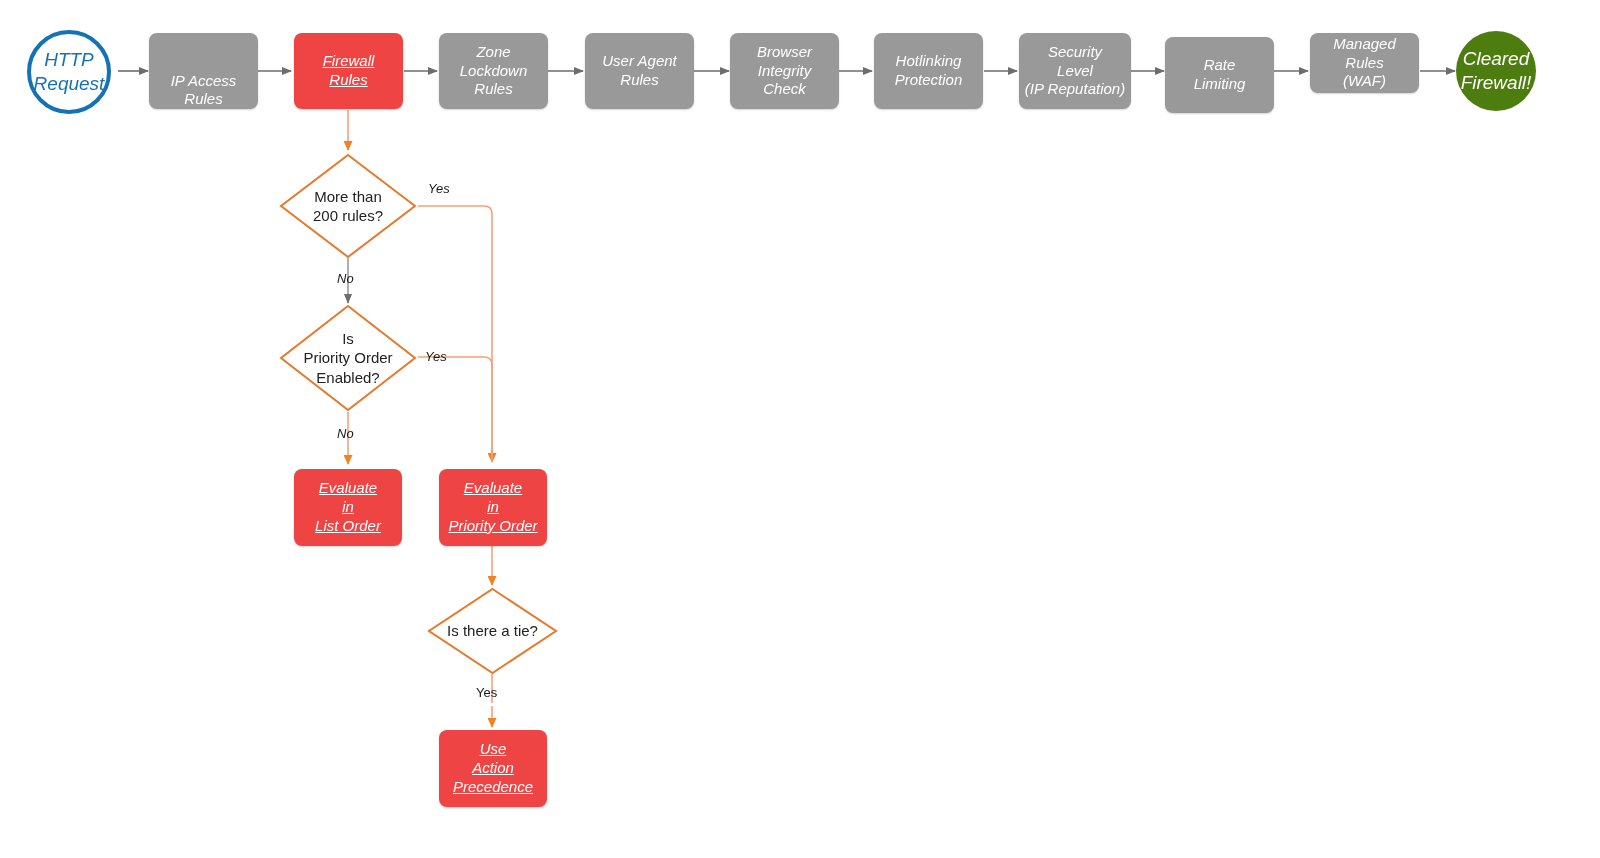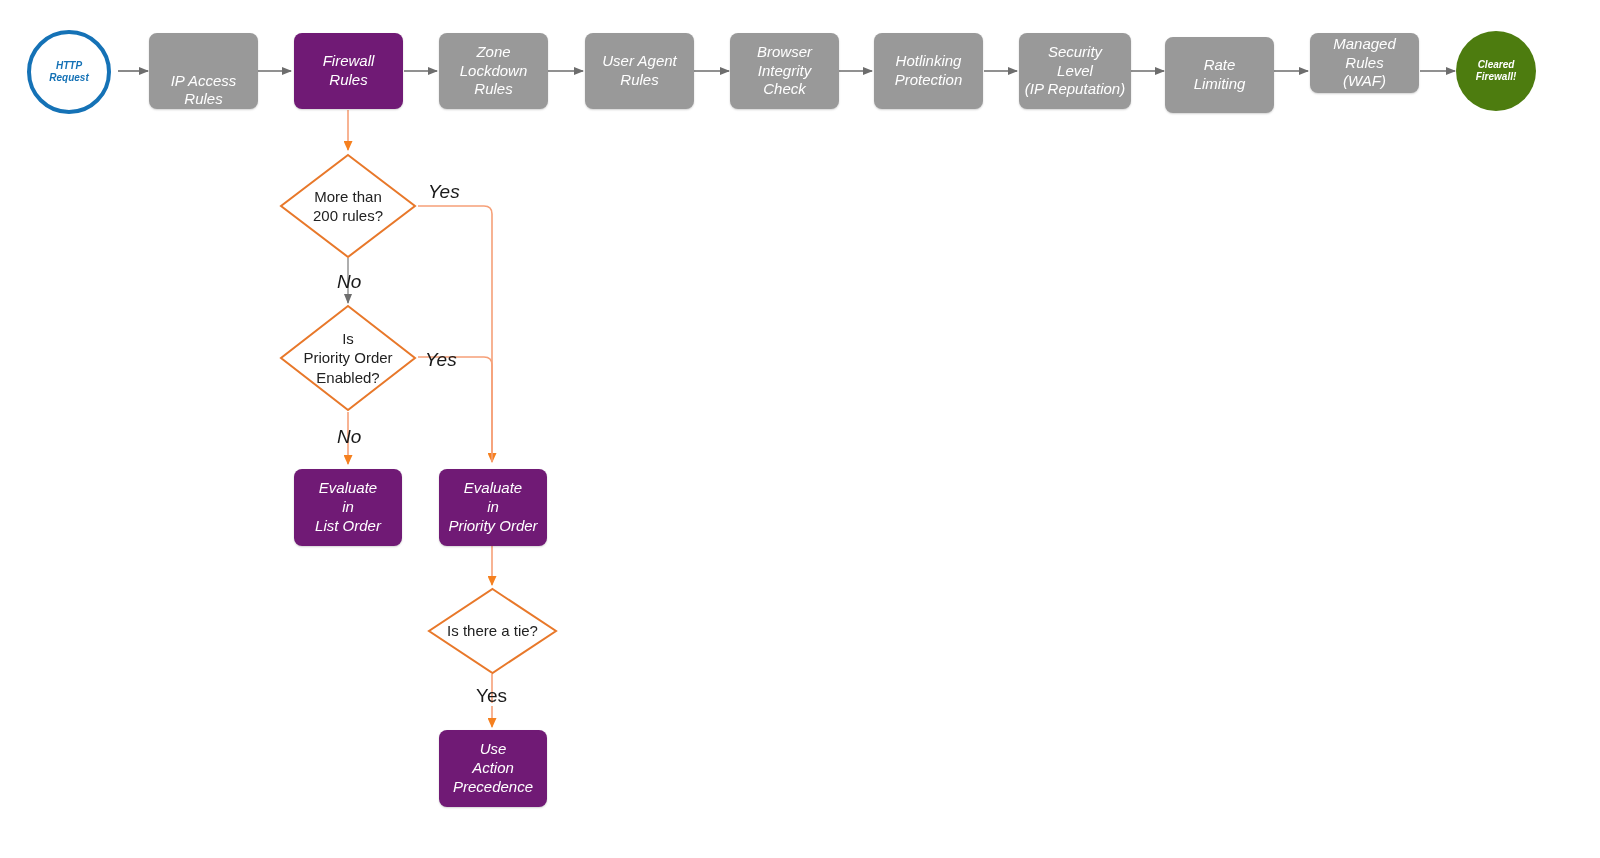--- a/index.html
+++ b/index.html
@@ -45,28 +45,28 @@
 
   
   .box {
     border-radius: 8px;
     font-style: italic;
     font-size: 15px;
     color: #ffffff;
     box-shadow: 0 1px 2px rgba(0,0,0,0.18);
   }
   .box.gray   { background: #999999; }
-  .box.orange { background: #701a75; }
+  .box.orange { background: #ef4444; text-decoration: underline; }
 
   
   .circle {
     border-radius: 50%;
     font-style: italic;
-    font-weight: bold;
-    font-size: 10px;
+    font-weight: normal;
+    font-size: 19px;
   }
   .circle.outline {
     background: #ffffff;
     border: 4px solid #1572B6;
     color: #1572B6;
   }
   .circle.filled {
     background: #4d7c0f;
     color: #ffffff;
   }
@@ -93,21 +93,21 @@
     text-align: center;
     font-size: 15px;
     color: #222222;
     white-space: pre-line;
     line-height: 1.28;
   }
 
   
   .edge-label {
     position: absolute;
-    font-size: 19px;
+    font-size: 13px;
     font-style: italic;
     color: #1a1a1a;
     white-space: nowrap;
   }
   .edge-label.upright { font-style: normal; }
 </style>
 </head>
 <body>
 
 <div id="canvas">

